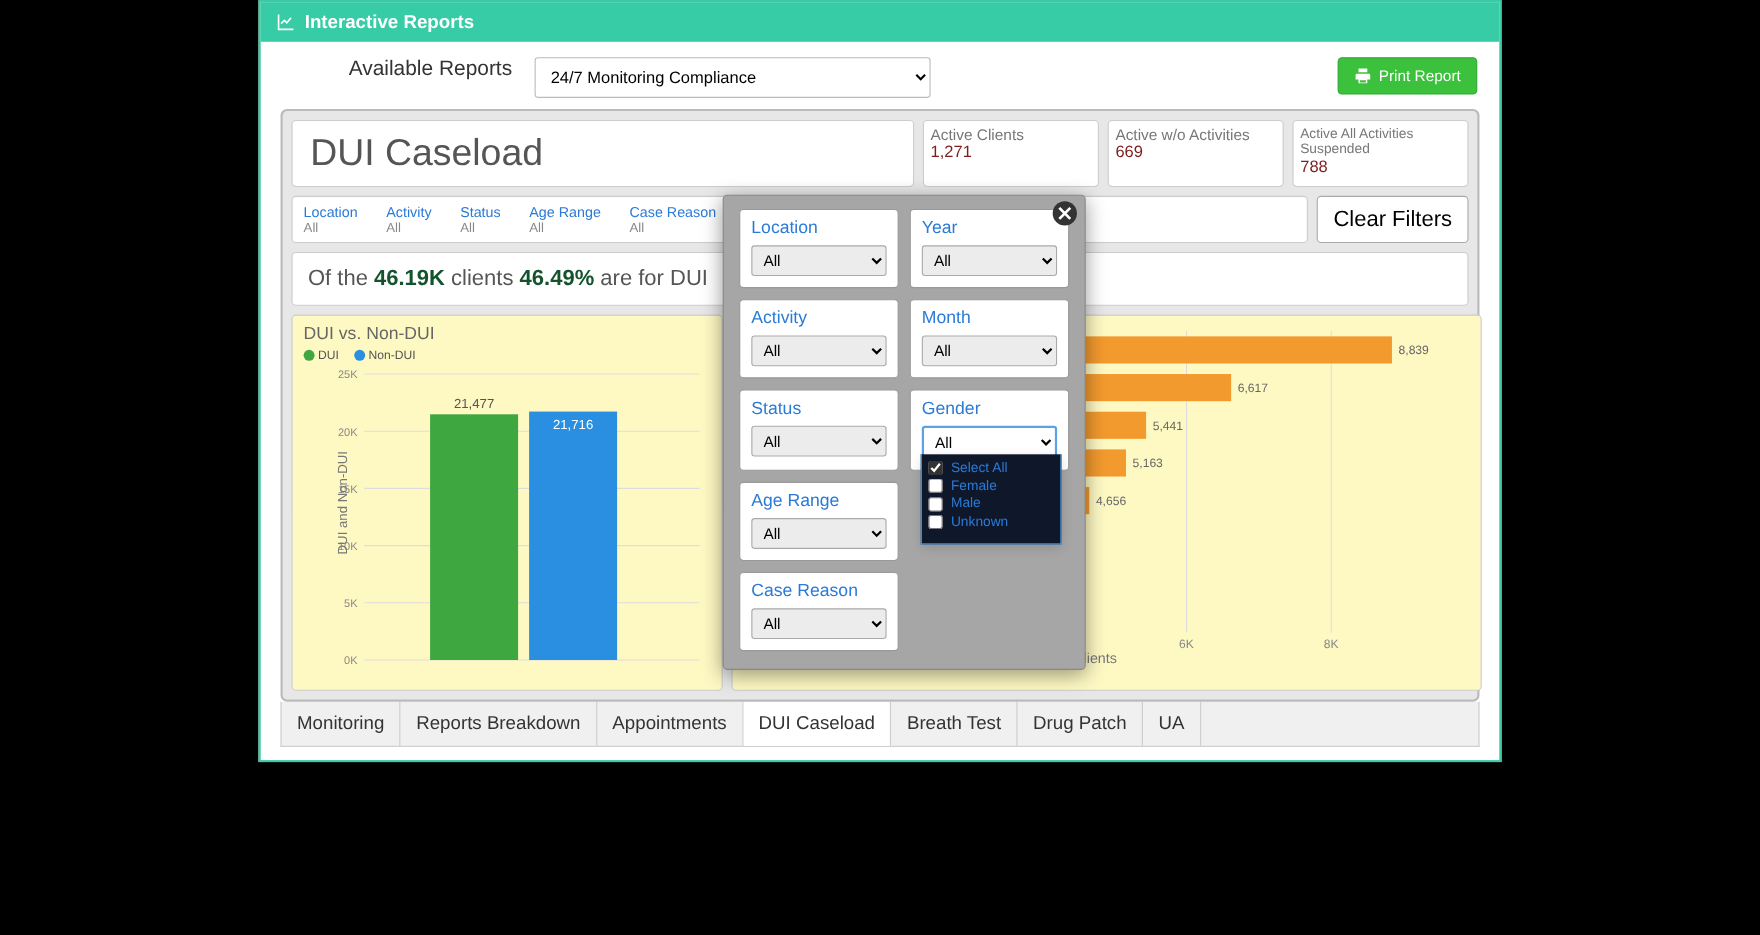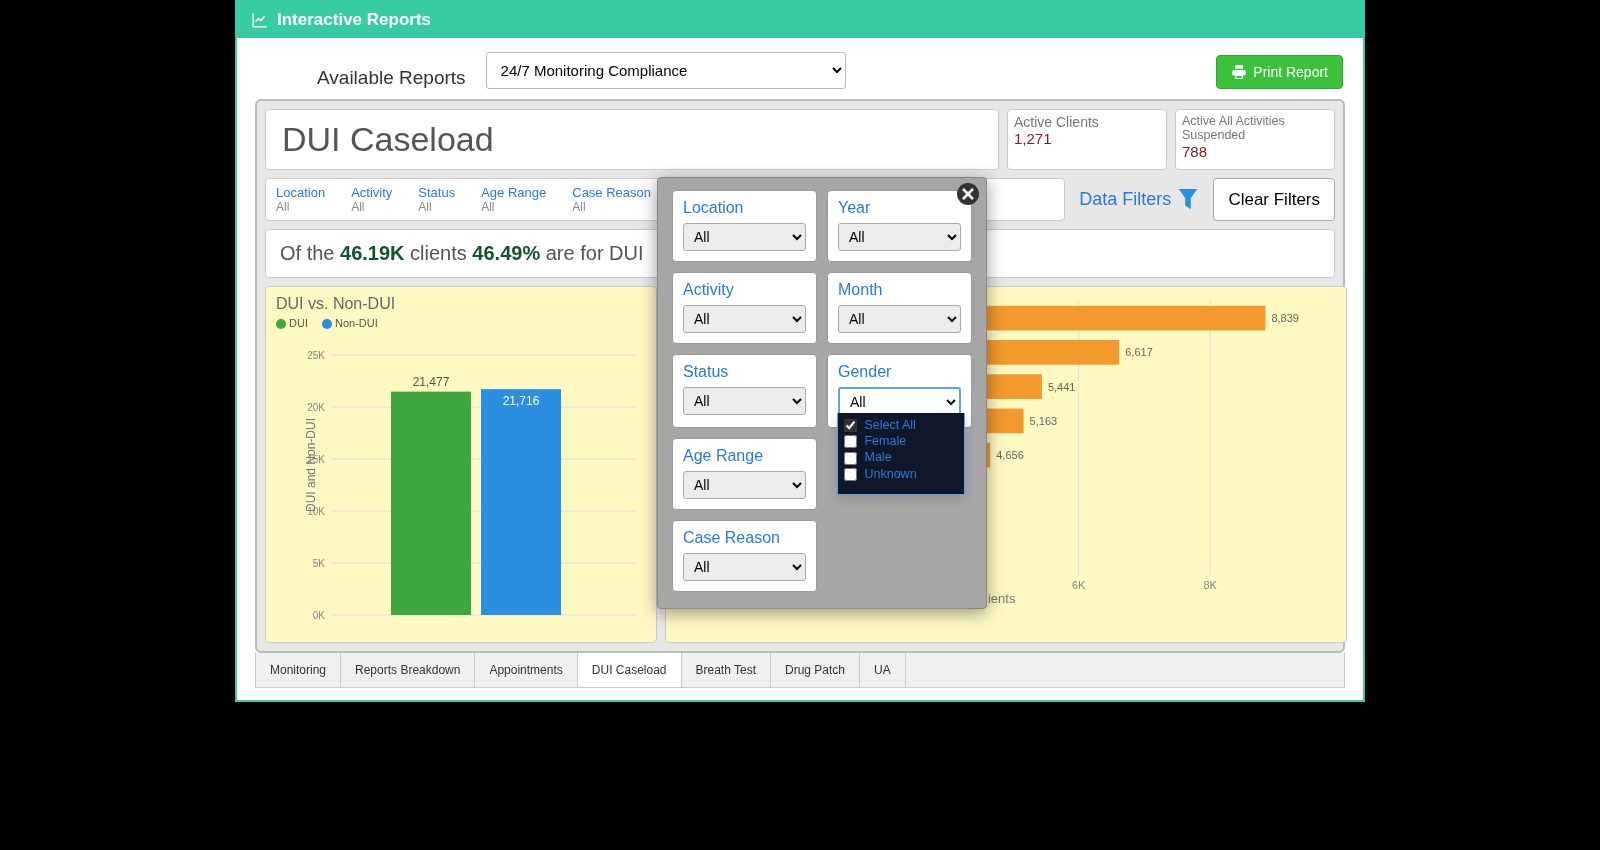--- a/index.html
+++ b/index.html
@@ -1,52 +1,52 @@
 <!DOCTYPE html>
 <html><head>
 <meta charset="utf-8">
 <style>
   * { box-sizing: border-box; margin: 0; padding: 0; }
   body { background: #000; font-family: Arial, Helvetica, sans-serif; font-size: 14px; color: #333; }
   .app-frame { width: 1130px; margin: 0 auto; background: #fff; border: 2px solid #37cba6; }
   .header { background: #37cba6; color: #fff; padding: 8px 14px; font-size: 17px; font-weight: 600; display:flex; align-items:center; gap:8px; }
   .header svg { width:18px; height:18px; }
-  .toolbar { display:flex; align-items:flex-end; padding:14px 20px 10px 20px; gap:20px; }
+  .toolbar { display:flex; align-items:flex-start; padding:14px 20px 10px 20px; gap:20px; }
   .toolbar .label { font-size: 19px; color:#333; margin-left:60px; }
   .toolbar select { flex: 0 0 360px; padding:8px 10px; font-size:15px; border:1px solid #bbb; border-radius:3px; background:#fff; }
   .spacer { flex:1; }
   .btn-green { background:#3cc13c; color:#fff; border:1px solid #2ea72e; padding:8px 14px; border-radius:4px; font-size:14px; display:flex; align-items:center; gap:6px; cursor:pointer; }
   .content-wrap { padding: 0 18px 12px 18px; }
   .panel { border:2px solid #bbb; border-radius:6px; background:#e7e7e7; padding:8px; position:relative; }
   .top-row { display:flex; gap:8px; margin-bottom:8px; }
   .title-card { flex:1; background:#fff; border:1px solid #ccc; border-radius:4px; padding:10px 16px; font-size:34px; color:#555; font-weight:400; }
   .stat-card { width:160px; background:#fff; border:1px solid #ccc; border-radius:4px; padding:4px 6px; }
   .stat-card .stat-label { font-size:14px; color:#777; line-height:1.15; }
   .stat-card .stat-value { font-size:15px; color:#7f1d1d; }
   .filter-row { display:flex; gap:8px; align-items:stretch; margin-bottom:8px; }
   .filter-strip { flex:1; background:#fff; border:1px solid #ccc; border-radius:4px; padding:6px 10px; display:flex; gap:26px; }
   .chip { font-size:13px; }
   .chip .cl { color:#2a7ad6; }
   .chip .cv { color:#888; font-size:12px; }
   .data-filters-label { display:flex; align-items:center; gap:6px; color:#2a7ad6; font-size:18px; padding:0 6px; }
   .funnel { width:22px; height:28px; }
-  .btn-clear { background:#fff; border:1px solid #aaa; border-radius:4px; padding:8px 14px; font-size:17px; cursor:pointer; }
+  .btn-clear { background:#fff; border:1px solid #aaa; border-radius:4px; padding:8px 14px; font-size:20px; cursor:pointer; }
   .summary-bar { background:#fff; border:1px solid #ccc; border-radius:4px; padding:12px 14px; font-size:20px; color:#555; margin-bottom:8px; }
   .summary-bar .em { color:#14532d; font-weight:bold; }
   .charts-row { display:flex; gap:8px; }
   .chart-card { background:#fef9c3; border:1px solid #ccc; border-radius:4px; padding:8px 10px 4px 10px; position:relative; }
   .chart-left { flex:0 0 390px; }
   .chart-right { flex:1; }
   .chart-title { font-size:16px; color:#666; margin-bottom:4px; }
-  .legend { display:flex; gap:14px; font-size:11px; color:#555; margin-bottom:16px; }
+  .legend { display:flex; gap:14px; font-size:11px; color:#555; margin-bottom:1px; }
   .legend .sw { width:10px; height:10px; display:inline-block; border-radius:50%; margin-right:3px; vertical-align:middle;}
   .yaxis-label { position:absolute; left:-2px; top:50%; transform: translateY(-50%) rotate(-90deg); transform-origin:center; font-size:12px; color:#777; white-space:nowrap; }
   svg text { font-family: Arial, sans-serif; }
   .tabs { display:flex; border:1px solid #ccc; border-top:none; background:#f0f0f0; }
-  .tab { padding:10px 14px; border-right:1px solid #ccc; font-size:12px; color:#333; cursor:pointer; }
+  .tab { padding:10px 14px; border-right:1px solid #ccc; font-size:17px; color:#333; cursor:pointer; }
   .tab.active { background:#fff; }
   
   .modal { position:absolute; top:76px; left:400px; width:330px; background:#a6a6a6; border:1px solid #888; border-radius:4px; padding:12px 14px 16px 14px; box-shadow:0 4px 18px rgba(0,0,0,.4); z-index:10;}
   .modal .close { position:absolute; right:6px; top:4px; width:24px; height:24px; cursor:pointer; }
   .modal-grid { display:grid; grid-template-columns:1fr 1fr; gap:10px; }
   .fbox { background:#fff; border:1px solid #999; border-radius:4px; padding:8px 10px 10px 10px; }
   .fbox .flabel { color:#2a7ad6; font-size:16px; margin-bottom:6px; }
   .fbox select { width:100%; padding:4px 6px; font-size:14px; border:1px solid #aaa; border-radius:3px; background:#ececec; }
   .fbox.gender select { border:2px solid #5aa3e8; background:#fff; }
   .dropdown-pop { position:absolute; background:#0f172a; border:1px solid #5aa3e8; border-top:none; box-shadow:0 3px 10px rgba(0,0,0,.15); width:128px; padding:4px 6px 12px 6px; z-index:20; }
@@ -81,20 +81,24 @@
 
   <div class="content-wrap">
     <div class="panel">
       <div class="top-row">
         <div class="title-card">DUI Caseload</div>
         <div class="stat-card">
           <div class="stat-label">Active Clients</div>
           <div class="stat-value">1,271</div>
         </div>
         <div class="stat-card">
+          <div class="stat-label">Active w/o Activities</div>
+          <div class="stat-value">669</div>
+        </div>
+        <div class="stat-card">
           <div class="stat-label" style="font-size:12.5px">Active All Activities Suspended</div>
           <div class="stat-value">788</div>
         </div>
       </div>
 
       <div class="filter-row">
         <div class="filter-strip">
           <div class="chip">
               <div class="cl">Location</div>
               <div class="cv">All</div>
@@ -108,26 +112,20 @@
               <div class="cv">All</div>
             </div>
           <div class="chip">
               <div class="cl">Age Range</div>
               <div class="cv">All</div>
             </div>
           <div class="chip">
               <div class="cl">Case Reason</div>
               <div class="cv">All</div>
             </div>
-        </div>
-        <div class="data-filters-label">
-          <span>Data Filters</span>
-          <svg class="funnel" viewBox="0 0 24 28" fill="#2a8fe0">
-              <path d="M2 2h20l-7 10v12l-6-4V12z"></path>
-            </svg>
         </div>
         <button class="btn-clear">Clear Filters</button>
       </div>
 
       <div class="summary-bar">
         <span>Of the </span><span class="em">46.19K</span><span> clients </span><span class="em">46.49%</span><span> are for DUI</span>
       </div>
 
       <div class="charts-row">
         <div class="chart-card chart-left">

